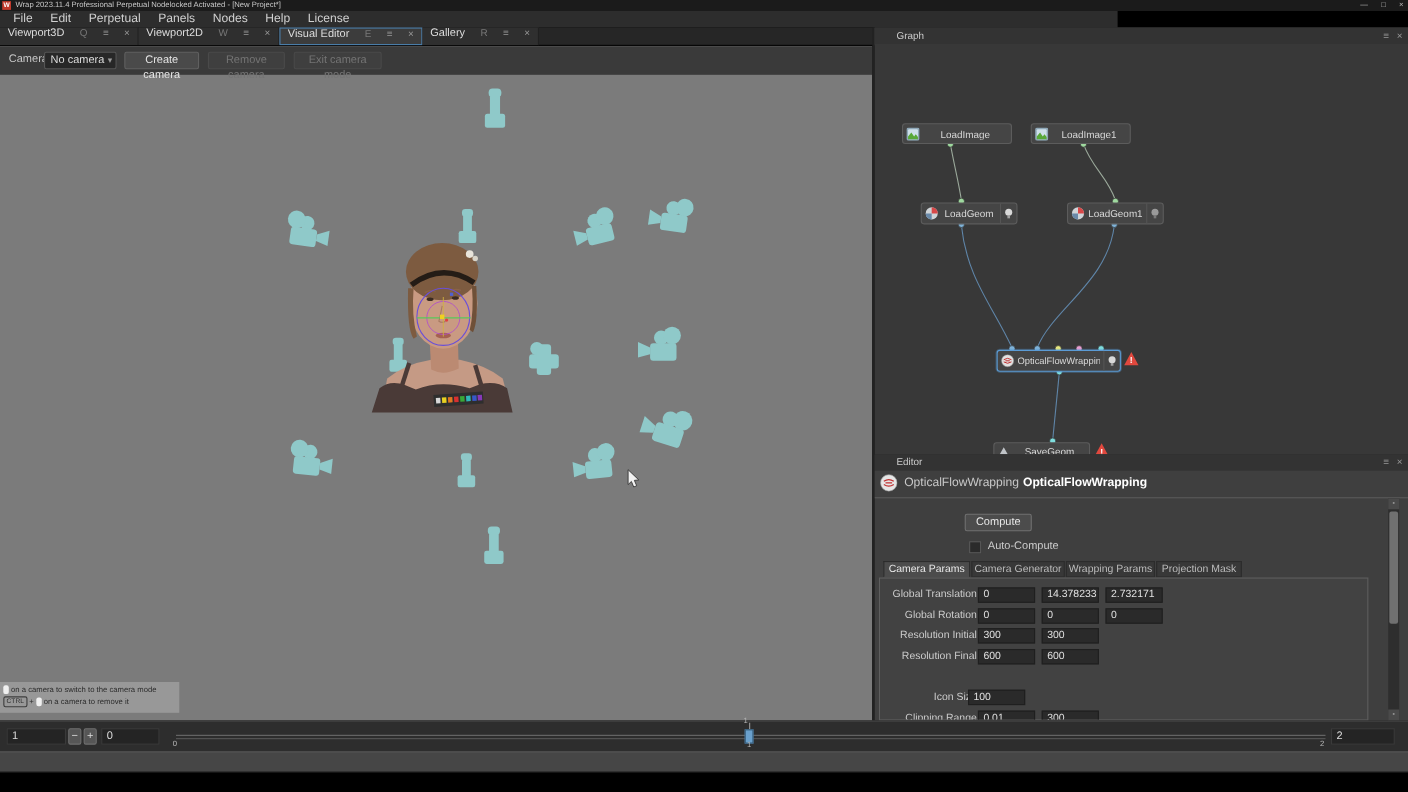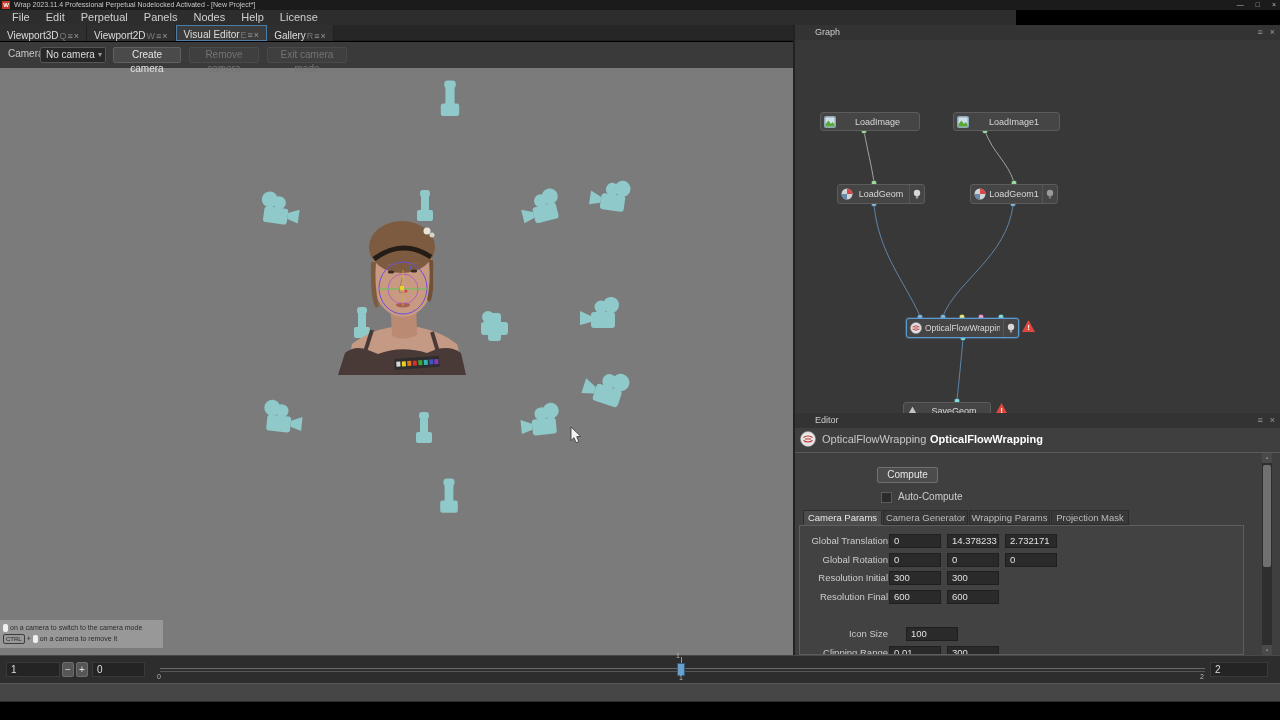--- a/index.html
+++ b/index.html
@@ -12,21 +12,21 @@
   .logo{display:inline-block;width:8px;height:8px;background:#c0392b;color:#fff;font-size:6px;line-height:8px;text-align:center;margin:0 4px 0 2px;font-weight:bold}
   .win-controls{position:absolute;right:4px;top:0;display:flex;gap:12px}
   .win-btn{color:#bbb;font-size:7px;line-height:10px;cursor:default}
 
   
   .menubar{left:0;top:10px;width:1016px;height:15px;background:#2d2d2d;display:flex;padding-left:4px}
   .menu-item{color:#d0d0d0;font-size:11px;padding:0 8px;line-height:15px}
 
   
   .tabbar{left:0;top:25px;width:1280px;height:16px;background:#262626;border-bottom:1px solid #1f1f1f;display:flex}
-  .tab{display:flex;align-items:flex-end;gap:1px;padding:0 7px;height:16px;background:#2f2f2f;border-right:1px solid #202020;font-size:10px;color:#ddd}
+  .tab{display:flex;align-items:flex-start;gap:14px;padding:0 7px;height:16px;background:#2f2f2f;border-right:1px solid #202020;font-size:10px;color:#ddd}
   .tab .sc{color:#777;font-size:9px}
   .tab .tic{color:#999;font-size:9px}
   .tab.active{background:#3c3c3c;border:1px solid #4a7da8}
 
   
   .viewport{left:0;top:42px;width:793px;height:613px;background:#7b7b7b;overflow:hidden}
   .vtoolbar{left:0;top:0;width:793px;height:26px;background:#3a3a3a}
   .vlabel{position:absolute;left:8px;top:6px;font-size:10px;color:#c8c8c8}
   .dropdown{position:absolute;left:40px;top:5px;width:66px;height:16px;background:#272727;border:1px solid #555;color:#ddd;font-size:10px;line-height:14px;padding-left:5px;border-radius:2px}
   .dropdown .caret{position:absolute;right:3px;top:0;color:#999;font-size:8px;line-height:14px}
@@ -289,21 +289,21 @@
     <div class="gnode" style="left:25px;top:87px;width:100px;height:19px">
       <span class="nicon">
         <svg width="12" height="12">
             <rect width="12" height="12" rx="2" fill="#8fa8b8"></rect>
             <rect x="1.5" y="1.5" width="9" height="9" rx="1" fill="#cfe0ea"></rect>
             <path d="M1.5,8 L4.5,4.5 L7,8 L8.5,6 L10.5,8.5 L10.5,10.5 L1.5,10.5 Z" fill="#58a838"></path>
           </svg>
       </span>
       <span class="nlabel">LoadImage</span>
     </div>
-    <div class="gnode" style="left:158px;top:87px;width:107px;height:19px">
+    <div class="gnode" style="left:142px;top:87px;width:91px;height:19px">
       <span class="nicon">
         <svg width="12" height="12">
             <rect width="12" height="12" rx="2" fill="#8fa8b8"></rect>
             <rect x="1.5" y="1.5" width="9" height="9" rx="1" fill="#cfe0ea"></rect>
             <path d="M1.5,8 L4.5,4.5 L7,8 L8.5,6 L10.5,8.5 L10.5,10.5 L1.5,10.5 Z" fill="#58a838"></path>
           </svg>
       </span>
       <span class="nlabel">LoadImage1</span>
     </div>
     <div class="gnode" style="left:42px;top:159px;width:88px;height:20px">
@@ -424,21 +424,21 @@
         <span class="ffield" style="left:89px">300</span>
         <span class="ffield" style="left:147px">300</span>
       </div>
       <div class="frow" style="top:64px">
         <span class="flabel">Resolution Final</span>
         <span class="ffield" style="left:89px">600</span>
         <span class="ffield" style="left:147px">600</span>
       </div>
       <div class="frow" style="top:101px">
         <span class="flabel">Icon Size</span>
-        <span class="ffield" style="left:106px">100</span>
+        <span class="ffield" style="left:80px">100</span>
       </div>
       <div class="frow" style="top:120px">
         <span class="flabel">Clipping Range</span>
         <span class="ffield" style="left:89px">0.01</span>
         <span class="ffield" style="left:147px">300</span>
       </div>
     </div>
 
     <div class="sbar-track">
       <div class="sbar-btn" style="top:0">▪</div>

